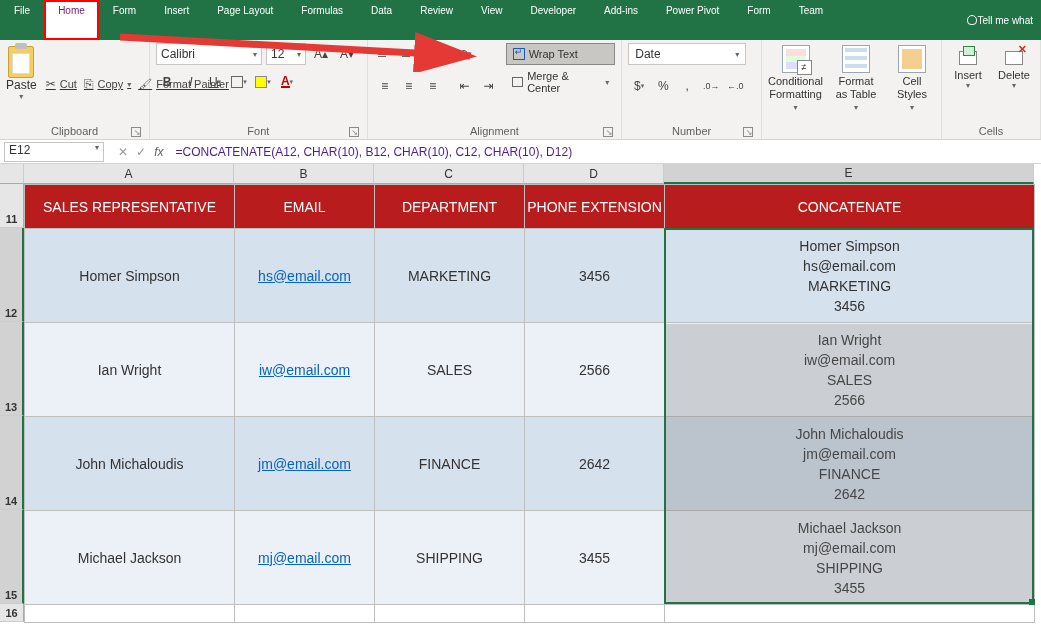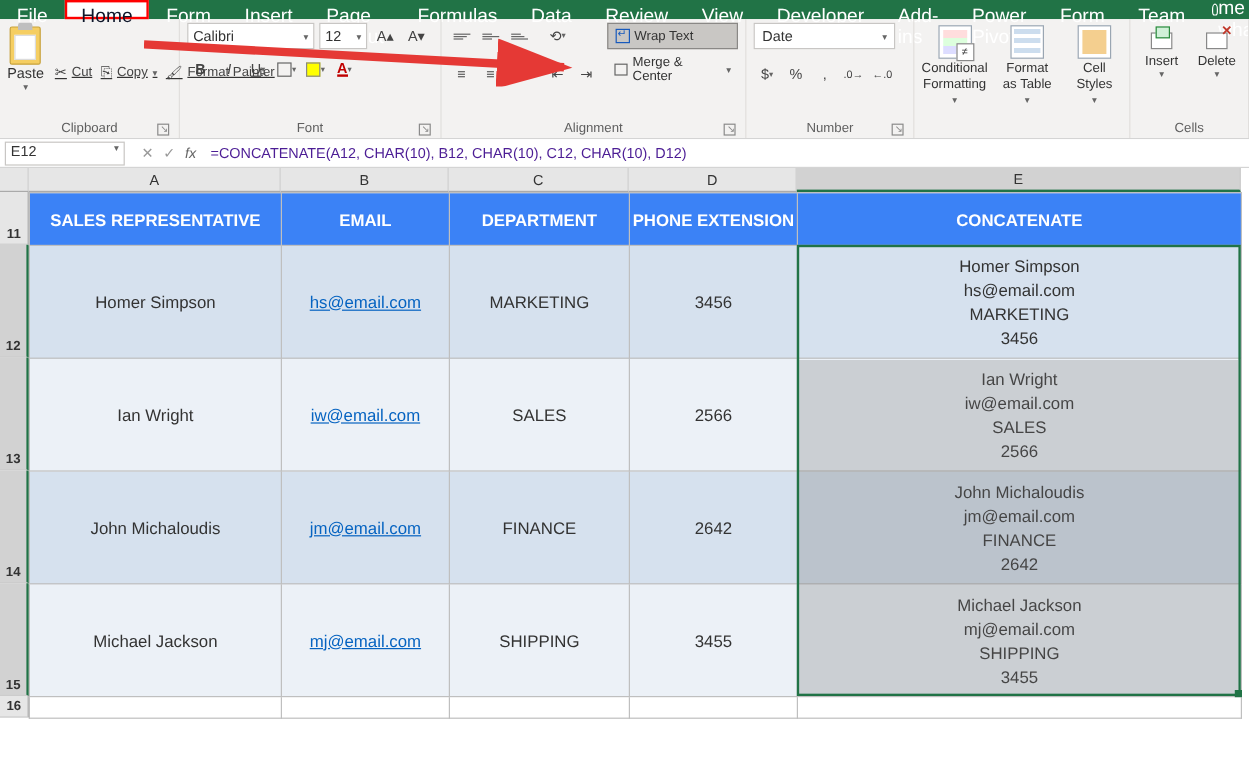--- a/index.html
+++ b/index.html
@@ -1,21 +1,21 @@
 <!DOCTYPE html>
 <html><head>
 <meta charset="utf-8">
 <style>
 * { box-sizing: border-box; margin: 0; padding: 0; font-family: "Segoe UI", Tahoma, sans-serif; }
 body { background: #fff; font-size: 12px; color: #333; width: 1041px; height: 634px; overflow: hidden; position: relative; }
 
 
-.ribbon-tabs { background: #217346; color: #fff; display: flex; align-items: stretch; height: 16px; font-size: 16px; }
+.ribbon-tabs { background: #217346; color: #fff; display: flex; align-items: stretch; height: 40px; font-size: 10px; }
 .ribbon-tab { padding: 5px 14px 0; cursor: pointer; }
-.ribbon-tab.active-outline { border: 2px solid #f00; background: #fff; color: #0f172a; padding: 3px 12px 0; }
+.ribbon-tab.active-outline { border: 2px solid #f00; background: #fff; color: #701a75; padding: 3px 12px 0; }
 .tell-me { margin-left: auto; display: flex; align-items: center; gap: 0; padding: 0 8px; }
 .bulb { width: 10px; height: 10px; border: 1px solid #fff; border-radius: 50% 50% 40% 40%; display: inline-block; }
 
 
 .ribbon { background: #f3f2f1; border-bottom: 1px solid #d4d4d4; display: flex; height: 100px; }
 .group { border-right: 1px solid #e1dfdd; padding: 3px 6px 0; display: flex; flex-direction: column; justify-content: space-between; }
 .group-label { text-align: center; font-size: 11px; color: #5f5f5f; padding: 2px 0; position: relative; }
 .dialog-launcher { position: absolute; right: 2px; bottom: 2px; width: 10px; height: 10px; border: 1px solid #8a8a8a; }
 .dialog-launcher::after { content: "↘"; font-size: 8px; color: #8a8a8a; position: relative; top: -3px; left: 1px; }
 .group-body { display: flex; gap: 6px; flex: 1; }
@@ -96,21 +96,21 @@
 .col-headers { display: flex; }
 .col-h { background: #e6e6e6; border-right: 1px solid #ccc; border-bottom: 1px solid #aaa; height: 20px; display: flex; align-items: center; justify-content: center; font-size: 12px; color: #333; }
 .col-h.sel { background: #d2d2d2; border-bottom: 2px solid #217346; }
 .row-headers { display: flex; flex-direction: column; font-weight: bold; }
 .row-h { width: 24px; background: #e6e6e6; border-right: 1px solid #aaa; border-bottom: 1px solid #ccc; display: flex; align-items: flex-end; justify-content: center; font-size: 11px; color: #333; padding-bottom: 2px; }
 .row-h.sel { background: #d2d2d2; border-right: 2px solid #217346; }
 .grid-body { display: flex; }
 .data-area { position: relative; }
 table.sheet { border-collapse: collapse; }
 table.sheet td { border: 1px solid #bfbfbf; text-align: center; vertical-align: middle; font-size: 14px; }
-.hdr-cell { background: #3b82f6; color: #fff; font-weight: bold; font-size: 15px; line-height: 20px; padding: 4px 0; }
+.hdr-cell { background: #b91c1c; color: #fff; font-weight: normal; font-size: 15px; line-height: 20px; padding: 4px 0; }
 .row-even td { background: #d6e1ee; }
 .row-odd td { background: #ecf1f7; }
 .email-link { color: #0563c1; text-decoration: underline; }
 .concat-cell { white-space: pre-line; line-height: 20px; font-size: 14px; }
 .sel-overlay { position: absolute; border: 2px solid #217346; pointer-events: none; }
 .sel-overlay::after { content: ""; position: absolute; right: -3px; bottom: -3px; width: 6px; height: 6px; background: #217346; }
 .sel-overlay .sel-shade { position: absolute; background: rgba(120,120,120,0.28); }
 .row16 td { height: 18px; border: 1px solid #d4d4d4; background: #fff; }
 
 .cA { width: 210px; } .cB { width: 140px; } .cC { width: 150px; } .cD { width: 140px; } .cE { width: 370px; }

